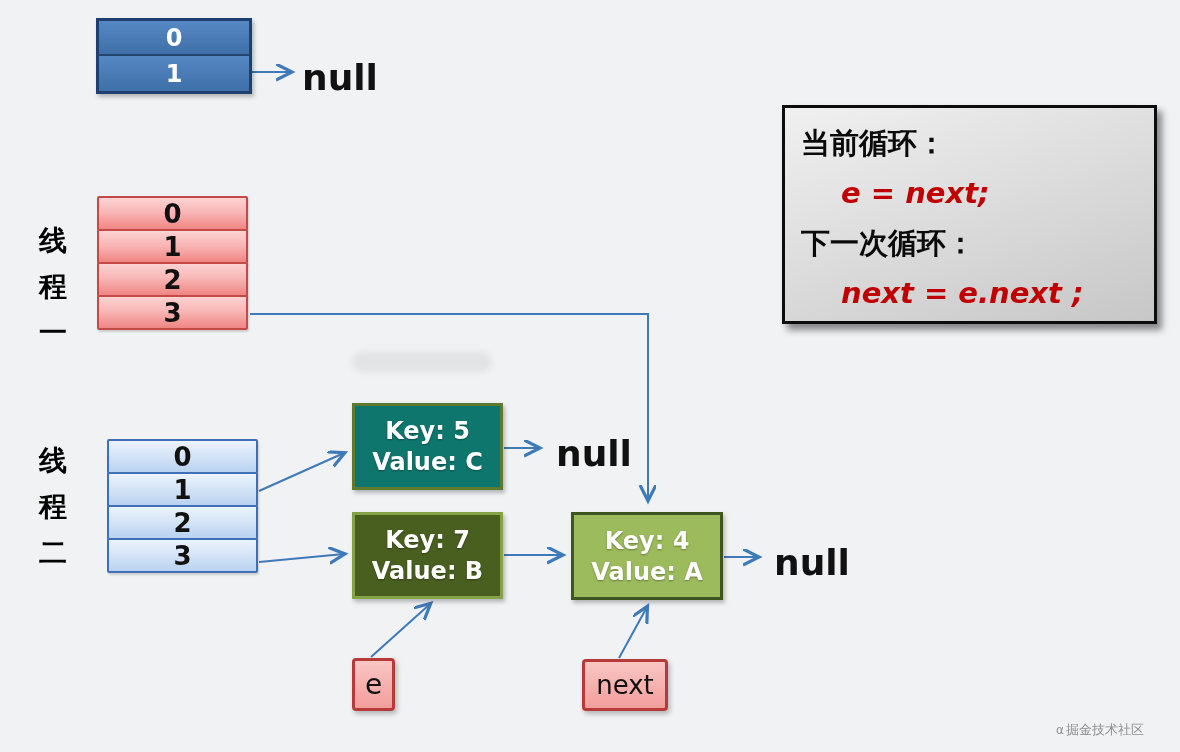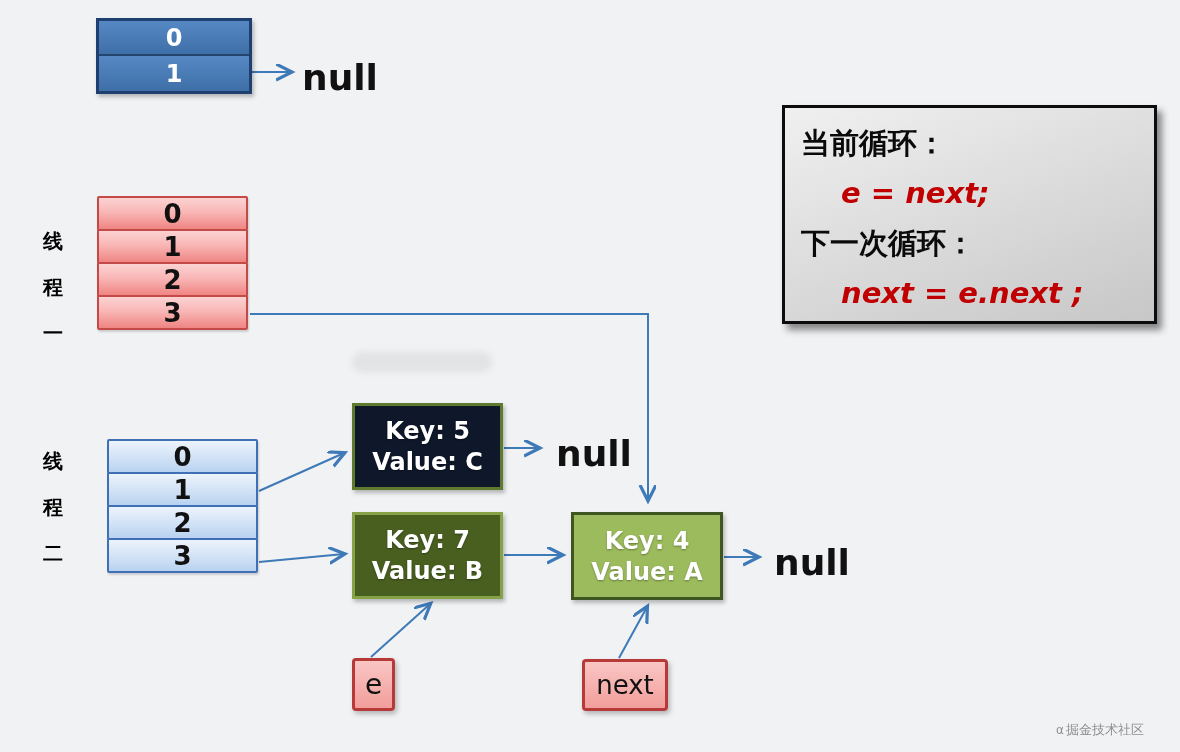--- a/index.html
+++ b/index.html
@@ -29,31 +29,31 @@
   .table-pink .bucket-row:first-child{margin-top:0;}
 
   
   .table-lblue{left:107px;top:439px;width:151px;height:138px;}
   .table-lblue .bucket-row{height:35px;margin-top:-2px;border:2px solid #3f6fb5;border-radius:2px;
               background:linear-gradient(#ecf3fc,#d6e5f7 45%,#b9d2f0);
               color:#111;font-size:26px;box-shadow:1px 2px 2px rgba(0,0,0,.15);}
   .table-lblue .bucket-row:first-child{margin-top:0;}
 
   
-  .thread-label{position:absolute;z-index:2;width:34px;font-weight:bold;font-size:20px;color:#000;
+  .thread-label{position:absolute;z-index:2;width:34px;font-weight:bold;font-size:28px;color:#000;
                line-height:46px;text-align:center;word-break:break-all;}
   #thread1-label{left:36px;top:218px;}
   #thread2-label{left:36px;top:438px;}
 
   
   .kv-node{position:absolute;z-index:2;box-sizing:border-box;width:151px;height:87px;
            display:flex;flex-direction:column;align-items:center;justify-content:center;gap:3px;
            font-weight:bold;font-size:24px;color:#fff;text-shadow:0 1px 2px rgba(0,0,0,.35);
            box-shadow:2px 3px 4px rgba(0,0,0,.25);}
-  #node-key5{left:352px;top:403px;background:#0f172a;border:3px solid #5d7a2e;}
+  #node-key5{left:352px;top:403px;background:#0f766e;border:3px solid #5d7a2e;}
   #node-key7{left:352px;top:512px;background:#495f20;border:3px solid #86a246;}
   #node-key3{left:571px;top:512px;width:152px;height:88px;background:#9cbb5c;border:3px solid #3f5622;}
 
   
   .null-label{position:absolute;z-index:2;font-weight:bold;font-size:36px;color:#111;}
   #null-top{left:302px;top:57px;}
   #null-key5{left:556px;top:433px;}
   #null-key3{left:774px;top:542px;}
 
   

